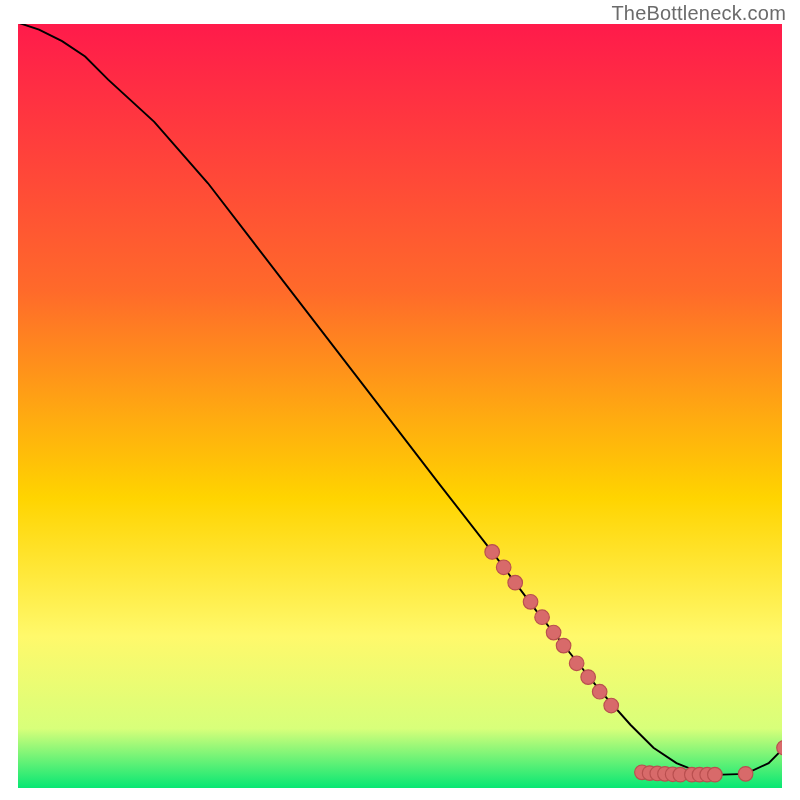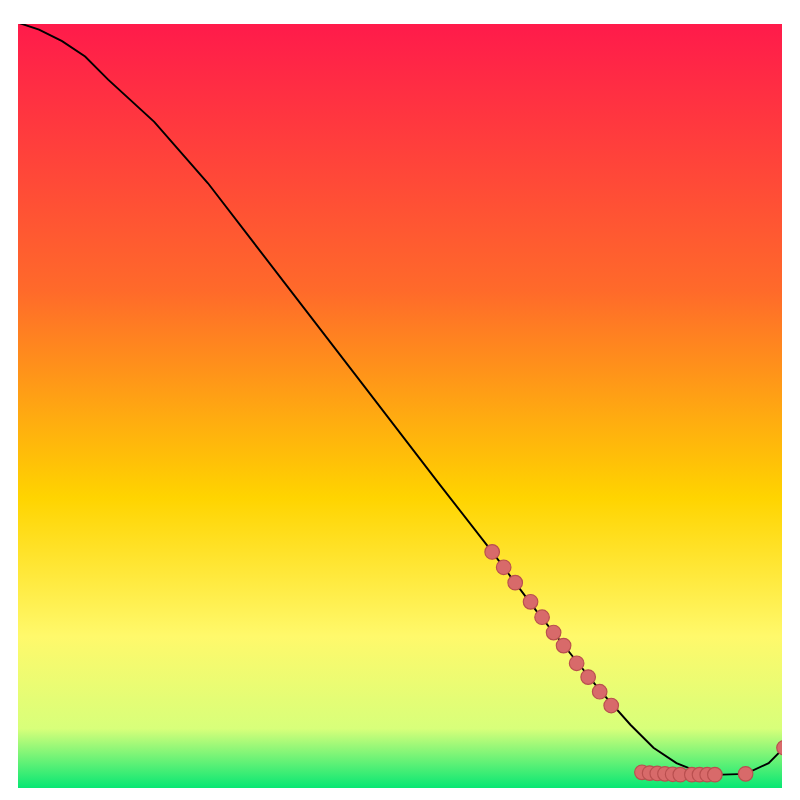--- a/index.html
+++ b/index.html
@@ -47,20 +47,21 @@
   svg.plot {
     position: absolute;
     inset: 0;
   }
 </style>
 </head>
 <body>
 
 <div class="stage">
 
+  <div class="watermark">TheBottleneck.com</div>
 
   <div class="frame">
 
     <svg class="gradient" viewBox="0 0 100 100" preserveAspectRatio="none">
       <defs>
         <linearGradient id="bg" x1="0" y1="0" x2="0" y2="1">
           <stop id="g0" offset="0%" stop-color="#ff1a4b"></stop>
           <stop id="g1" offset="35%" stop-color="#ff6a2a"></stop>
           <stop id="g2" offset="62%" stop-color="#ffd400"></stop>
           <stop id="g3" offset="80%" stop-color="#fff96b"></stop>

